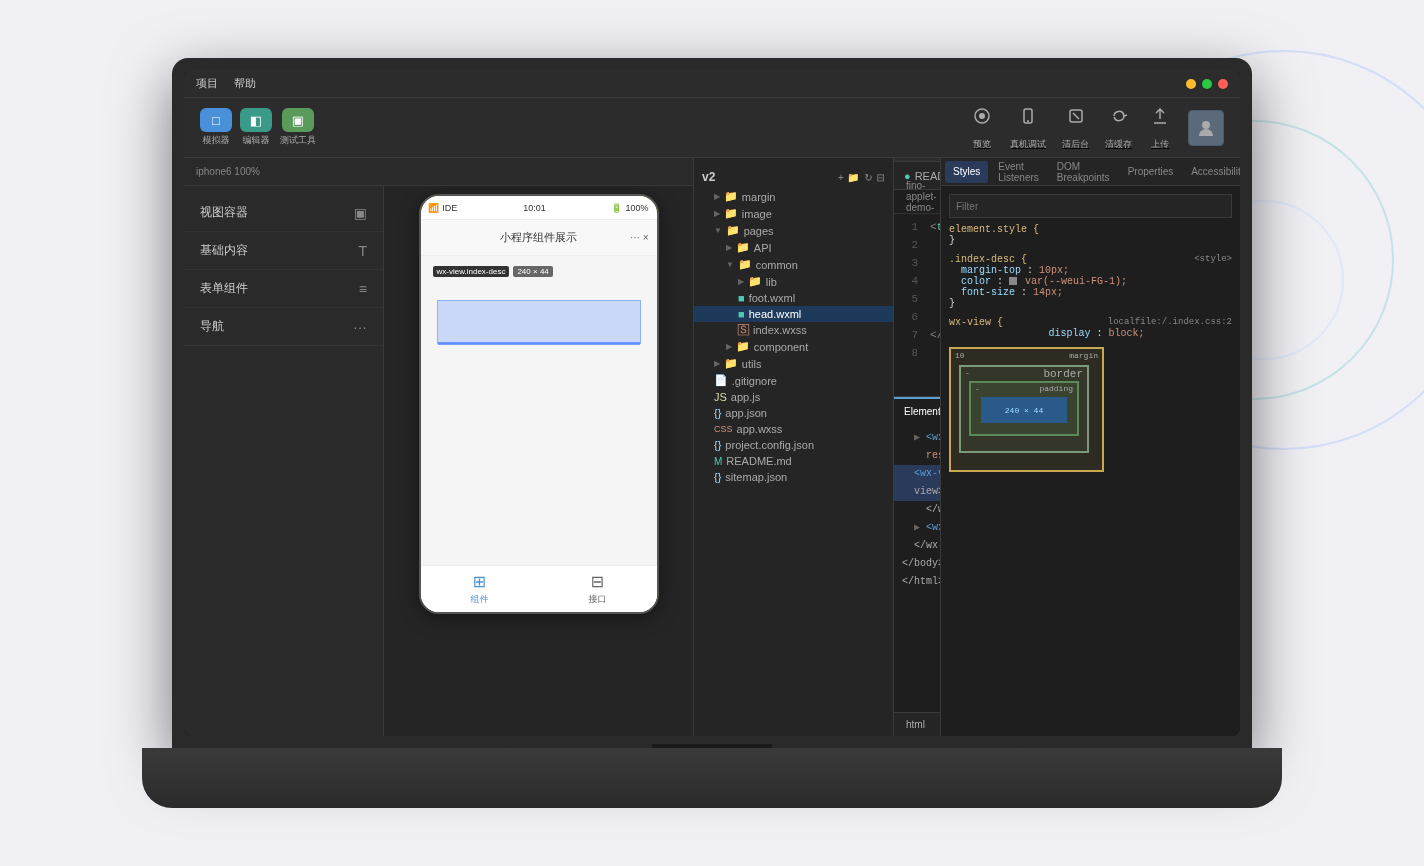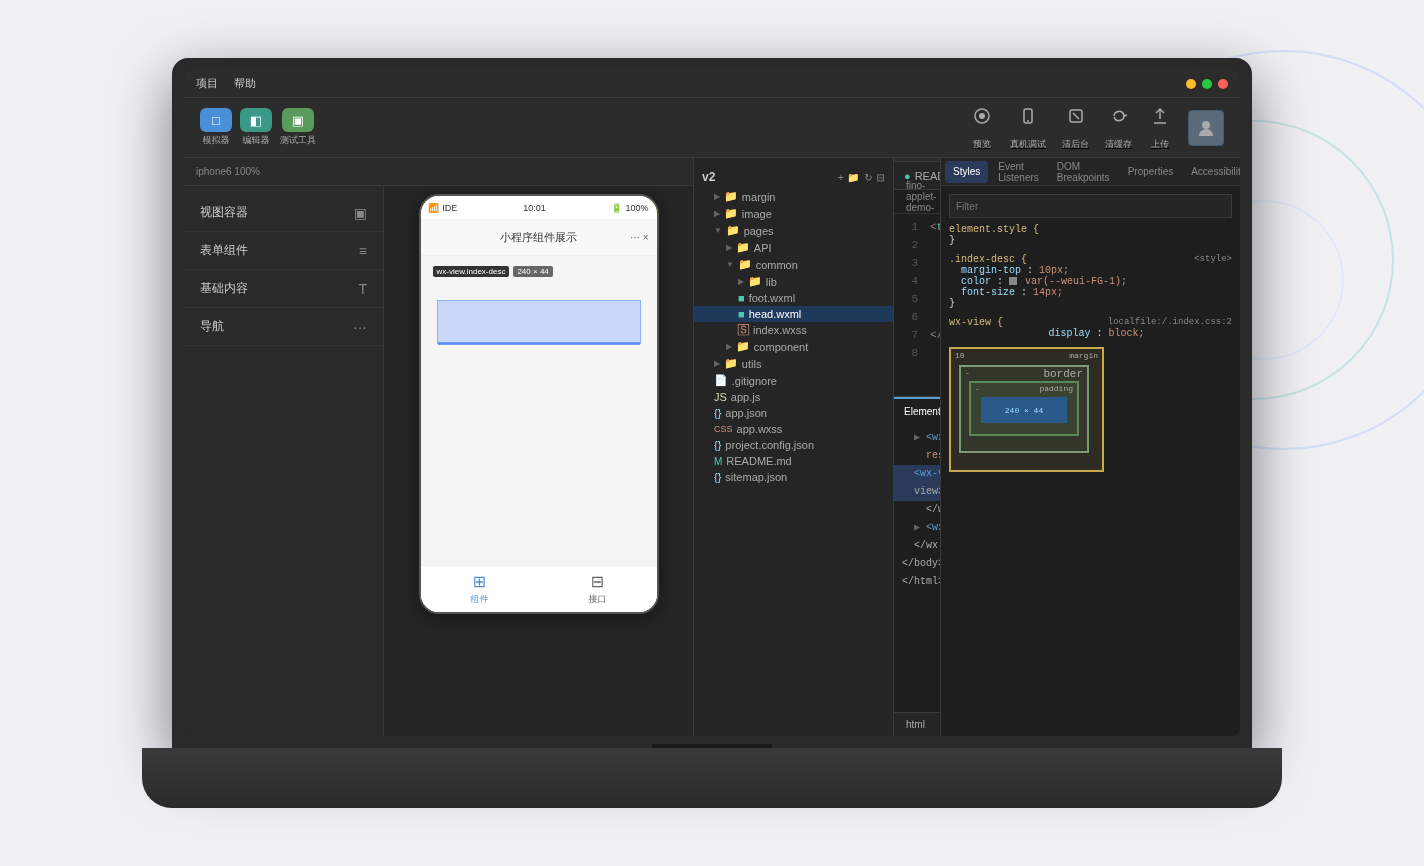--- a/index.html
+++ b/index.html
@@ -766,26 +766,26 @@
               <span class="device-info">iphone6 100%</span>
             </div>
             <div class="simulator-content">
 
               <div class="component-list">
                 <div class="component-item">
                   <span>视图容器</span>
                   <span class="component-icon">▣</span>
                 </div>
                 <div class="component-item">
+                  <span>基础内容</span>
+                  <span class="component-icon">T</span>
+                </div>
+                <div class="component-item">
                   <span>表单组件</span>
                   <span class="component-icon">≡</span>
-                </div>
-                <div class="component-item">
-                  <span>基础内容</span>
-                  <span class="component-icon">T</span>
                 </div>
                 <div class="component-item">
                   <span>导航</span>
                   <span class="component-icon">···</span>
                 </div>
               </div>
 
               <div class="phone-sim">
                 <div class="phone-frame">
                   <div class="phone-status-bar">

